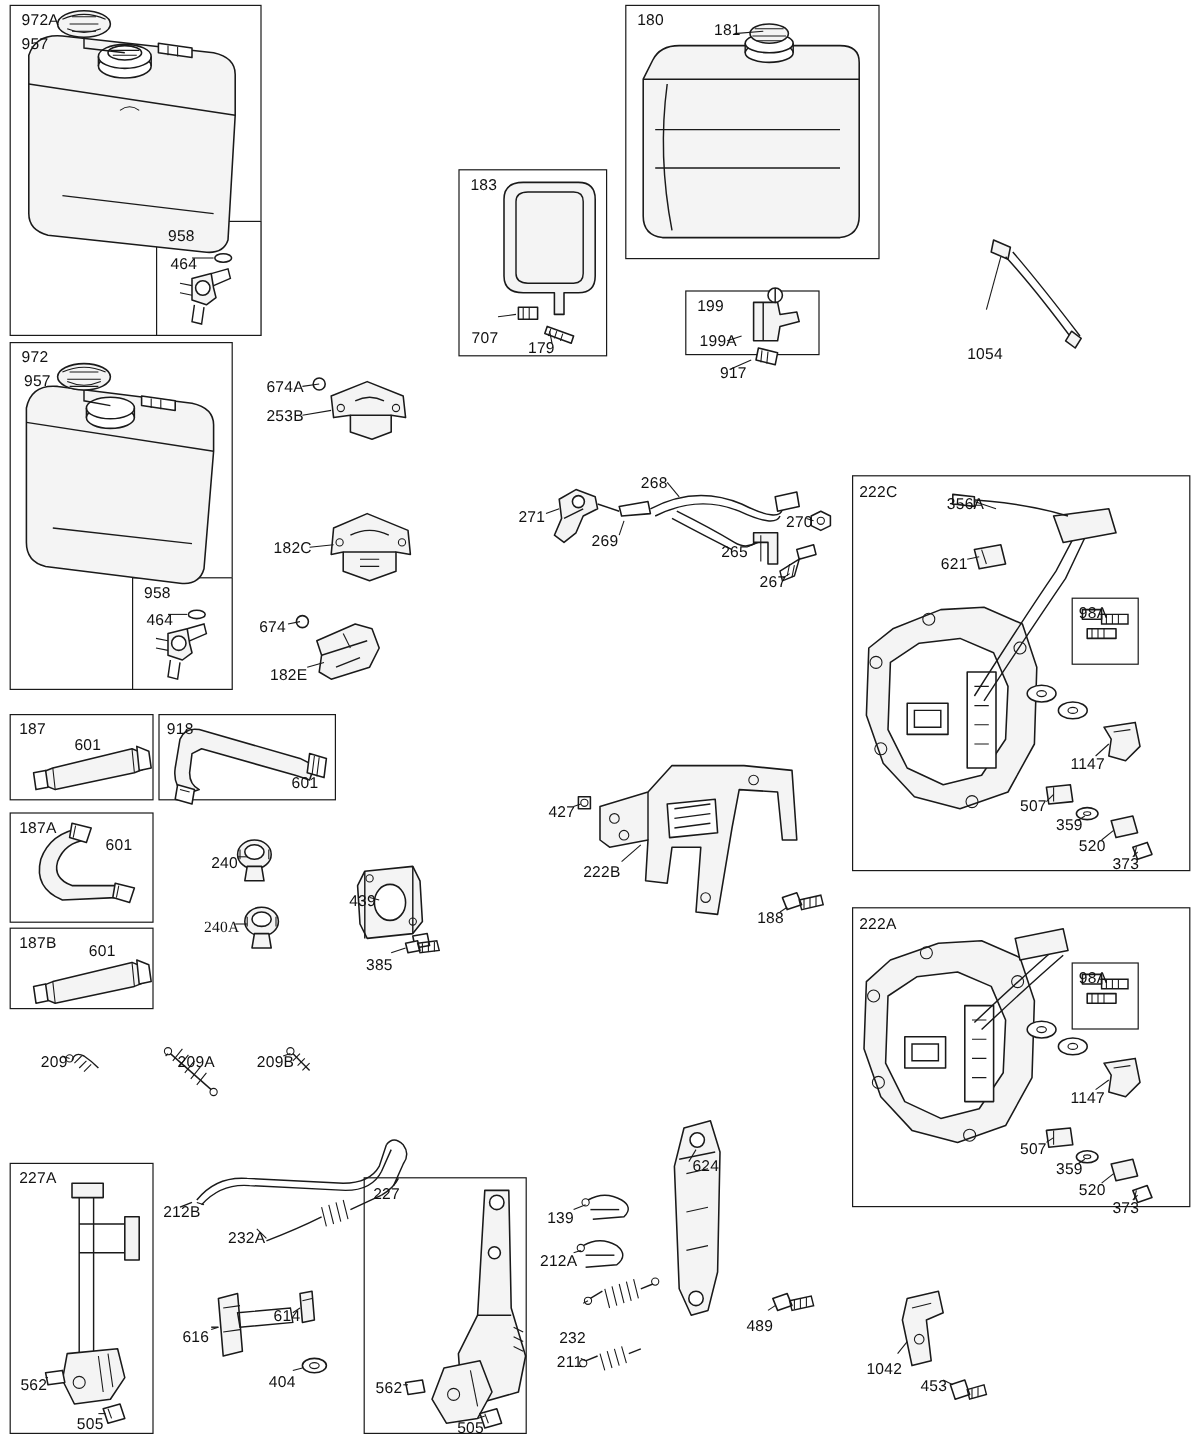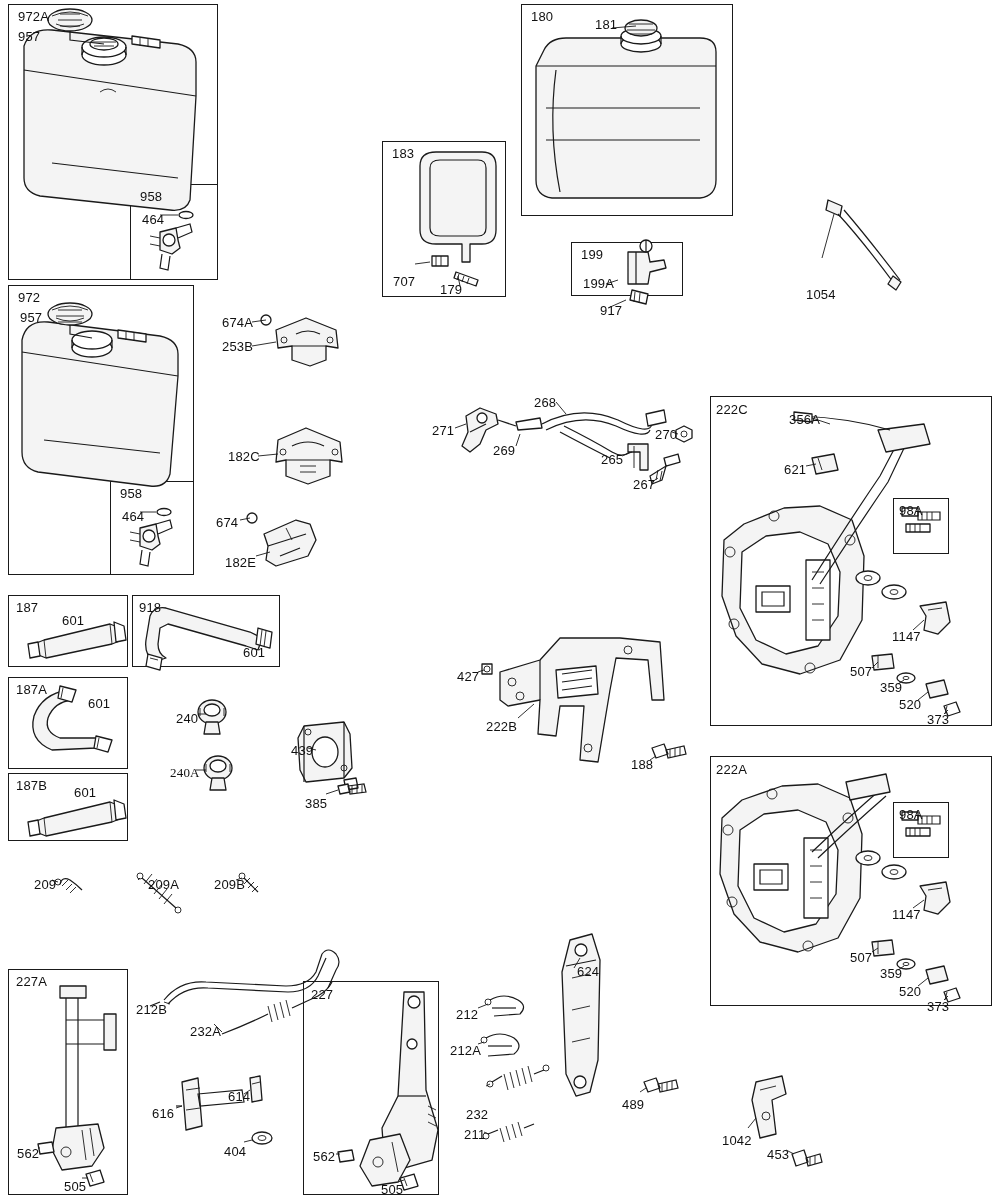--- a/index.html
+++ b/index.html
@@ -597,21 +597,21 @@
   <div class="lbl" style="left:880px;top:967px;">359</div>
   <div class="lbl" style="left:899px;top:985px;">520</div>
   <div class="lbl" style="left:927px;top:1000px;">373</div>
   <div class="lbl" style="left:34px;top:878px;">209</div>
   <div class="lbl" style="left:114px;top:878px;margin-left:34px;">209A</div>
   <div class="lbl" style="left:214px;top:878px;text-align:center;">209B</div>
   <div class="lbl" style="left:16px;top:975px;">227A</div>
   <div class="lbl" style="left:136px;top:1003px;">212B</div>
   <div class="lbl" style="left:190px;top:1025px;">232A</div>
   <div class="lbl" style="left:311px;top:988px;">227</div>
-  <div class="lbl" style="left:456px;top:1008px;">212</div>
+  <div class="lbl" style="left:456px;top:1008px;">139</div>
   <div class="lbl" style="left:450px;top:1044px;">212A</div>
   <div class="lbl" style="left:466px;top:1084px;margin-top:24px;">232</div>
   <div class="lbl" style="left:464px;top:1128px;">211</div>
   <div class="lbl" style="left:553px;top:965px;margin-left:24px;">624</div>
   <div class="lbl" style="left:622px;top:1098px;">489</div>
   <div class="lbl" style="left:722px;top:1134px;">1042</div>
   <div class="lbl" style="left:767px;top:1148px;">453</div>
   <div class="lbl" style="left:152px;top:1107px;">616</div>
   <div class="lbl" style="left:228px;top:1090px;">614</div>
   <div class="lbl" style="left:224px;top:1145px;">404</div>

